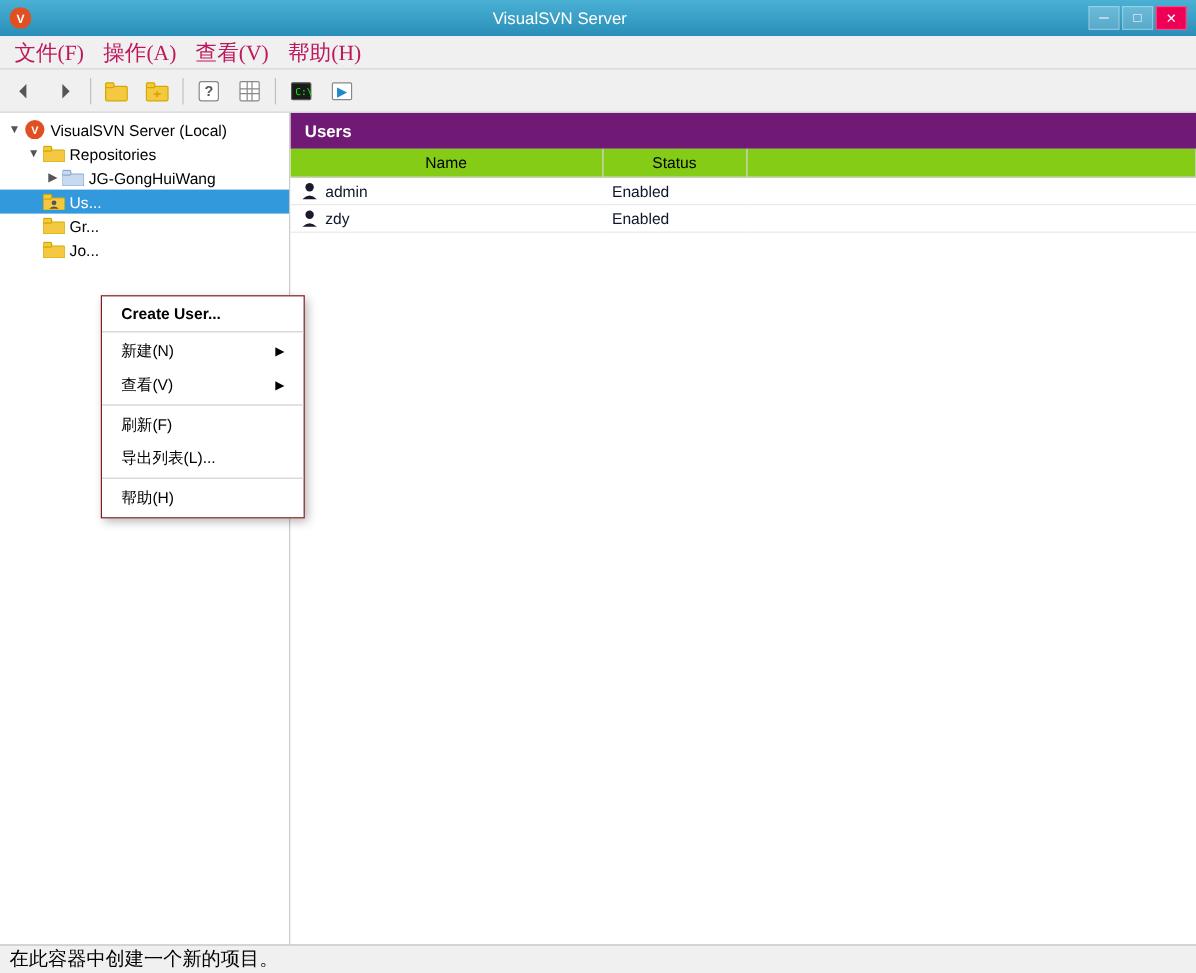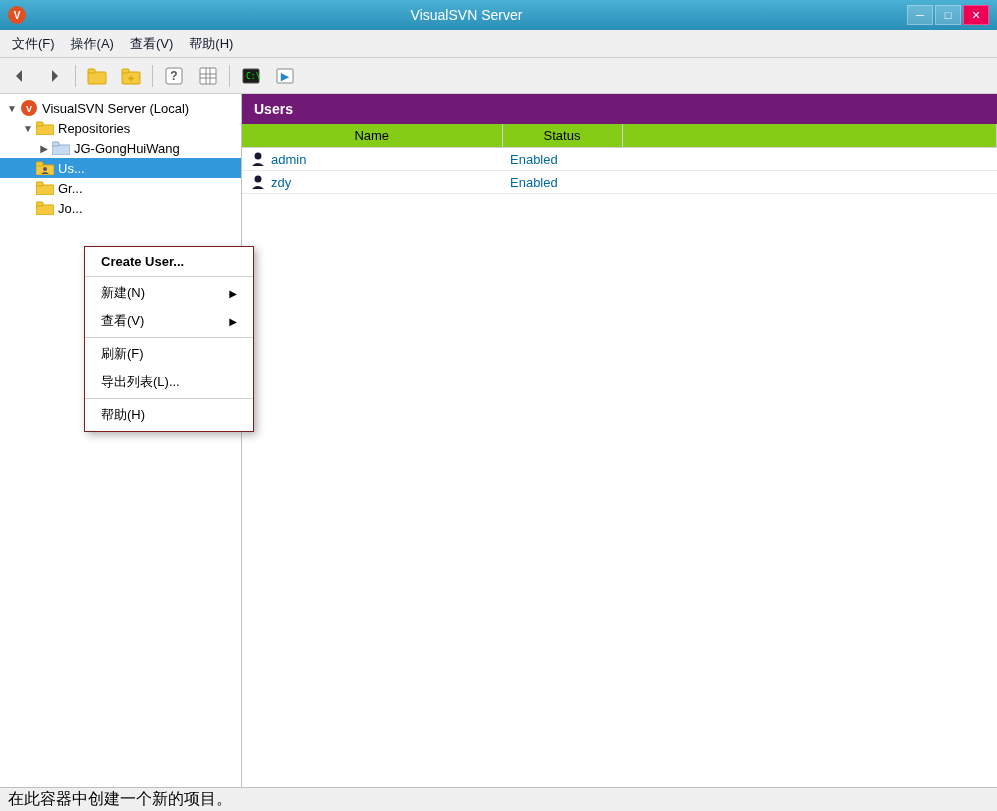--- a/index.html
+++ b/index.html
@@ -33,22 +33,23 @@
       height: 28px;
       background: #f0f0f0;
       display: flex;
       align-items: center;
       padding: 0 4px;
       border-bottom: 1px solid #d0d0d0;
     }
     .menu-item {
       padding: 3px 8px;
       cursor: pointer;
-      font-size: 13px;
-      color: #0f172a;
+      font-size: 18px;
+      color: #be185d;
+      font-family: Liberation Serif, serif;
     }
 
     
     .toolbar {
       height: 36px;
       background: #f0f0f0;
       display: flex;
       align-items: center;
       padding: 2px 4px;
       border-bottom: 1px solid #d0d0d0;
@@ -125,21 +126,21 @@
       border-right: 1px solid #d0d0d0;
       background: #84cc16;
       font-weight: normal;
       font-size: 13px;
       color: #000;
     }
     .content-table td {
       padding: 3px 8px;
       border-bottom: 1px solid #e8e8e8;
       font-size: 13px;
-      color: #0369a1;
+      color: #0f172a;
     }
     .content-table .name-cell { display: flex; align-items: center; gap: 5px; }
 
     
     .status-bar {
       height: 24px;
       background: #f0f0f0;
       border-top: 1px solid #c0c0c0;
       display: flex;
       align-items: center;

